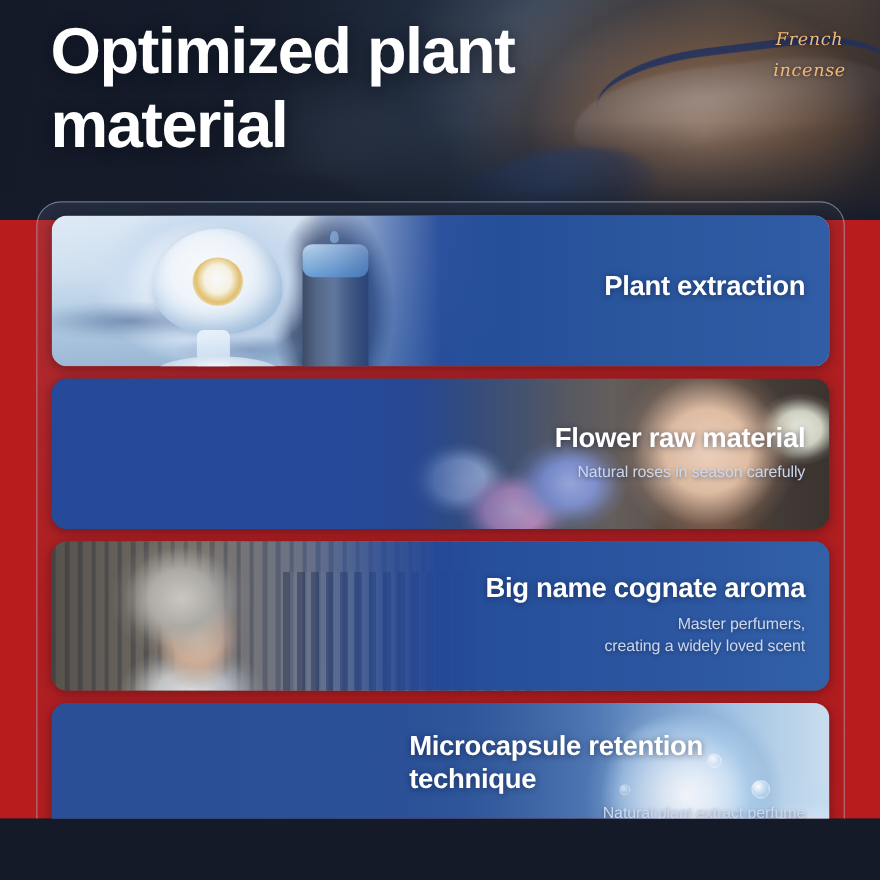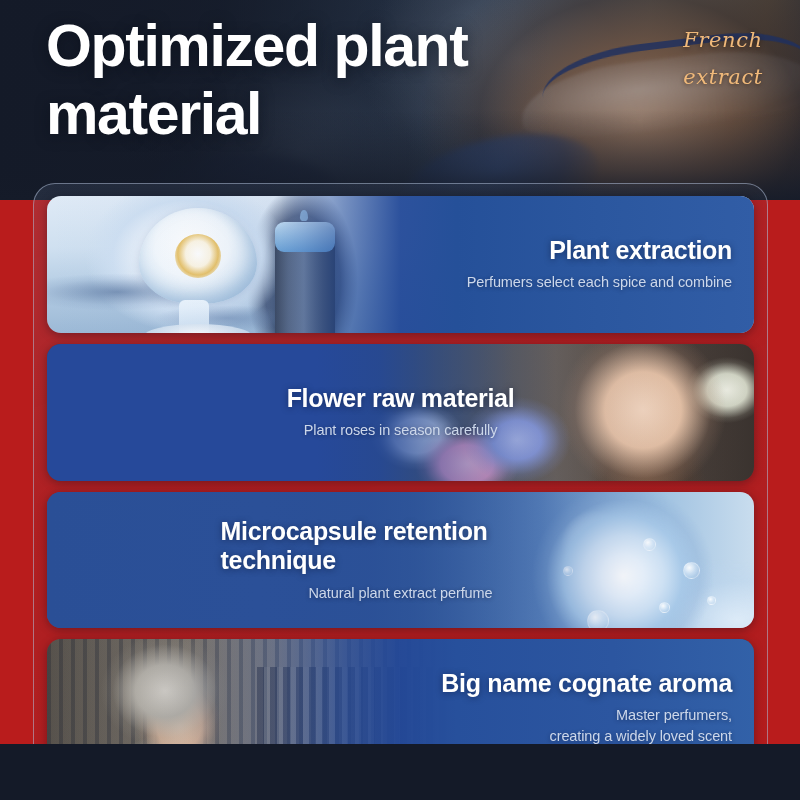--- a/index.html
+++ b/index.html
@@ -89,26 +89,26 @@
     font-size: 59px;
     font-weight: bold;
     line-height: 1.16;
     letter-spacing: -1.4px;
     text-shadow: 0 2px 14px rgba(8,12,22,0.55);
   }
   .hero-title .l2 { display: block; }
 
   .script-brand {
     position: absolute;
-    right: 22px; top: 22px;
+    right: 9px; top: 22px;
     width: 110px;
     text-align: center;
     font-family: "DejaVu Serif", serif;
     font-style: italic;
-    font-size: 21px;
+    font-size: 16px;
     line-height: 1.75;
     color: #f0b97a;
     text-shadow: 0 1px 4px rgba(40,20,0,0.6);
     letter-spacing: 0.6px;
   }
   .script-brand span { display: block; }
 
   
   .panel {
     position: absolute;
@@ -134,21 +134,21 @@
     width: 100%;
     flex: 1 1 0;
     border-radius: 14px;
     overflow: hidden;
     box-shadow: 0 2px 10px rgba(6,10,20,0.35);
   }
   .card-media { position: absolute; inset: 0; }
   .card-tint  { position: absolute; inset: 0; }
   .card-text  { position: absolute; inset: 0; padding: 0 22px; display: flex; flex-direction: column; justify-content: center; }
   .card-text.right { align-items: flex-end; text-align: right; }
-  .card-text.left  { align-items: center; text-align: left; }
+  .card-text.left  { align-items: flex-end; text-align: left; }
 
   .card-title {
     color: #ffffff;
     font-size: 25px;
     font-weight: bold;
     letter-spacing: -0.3px;
     line-height: 1.18;
     text-shadow: 0 1px 6px rgba(10,20,50,0.5);
   }
   .card-desc {
@@ -322,21 +322,21 @@
     <div class="hero-fade"></div>
     <div class="hero-fade-b"></div>
 
     <h1 class="hero-title">
       <span class="l1">Optimized plant</span>
       <span class="l2">material</span>
     </h1>
 
     <div class="script-brand">
       <span>French</span>
-      <span>extract</span>
+      <span>incense</span>
     </div>
   </div>
 
   <div class="panel">
     <div class="cards">
 
       <div class="card">
         <div class="card-media c1-media">
           <div class="c1-mountain"></div>
           <div class="c1-glass"></div>
@@ -344,32 +344,45 @@
           <div class="c1-stem"></div>
           <div class="c1-base"></div>
           <div class="c1-diffuser"></div>
           <div class="c1-diffuser-cap"></div>
           <div class="c1-drop"></div>
         </div>
         <div class="card-tint c1-tint"></div>
         <div class="card-text right">
           <div class="card-title">Plant extraction</div>
           <div class="card-desc">
-            <span class="dl">Perfumers select each spice and combine</span>
           </div>
         </div>
       </div>
 
       <div class="card">
         <div class="card-media c2-media"></div>
         <div class="card-tint c2-tint"></div>
         <div class="card-text left">
           <div class="card-title">Flower raw material</div>
           <div class="card-desc">
-            <span class="dl">Plant roses in season carefully</span>
+            <span class="dl">Natural roses in season carefully</span>
+          </div>
+        </div>
+      </div>
+
+      <div class="card">
+        <div class="card-media c3-media">
+          <div class="c3-bottles"></div>
+        </div>
+        <div class="card-tint c3-tint"></div>
+        <div class="card-text right">
+          <div class="card-title">Big name cognate aroma</div>
+          <div class="card-desc">
+            <span class="dl">Master perfumers,</span>
+            <span class="dl">creating a widely loved scent</span>
           </div>
         </div>
       </div>
 
       <div class="card">
         <div class="card-media c4-media">
           <div class="c4-bubbles">
             <i style="left:540px;top:118px;width:22px;height:22px;"></i>
             <i style="left:576px;top:136px;width:15px;height:15px;"></i>
             <i style="left:612px;top:110px;width:11px;height:11px;"></i>
@@ -381,29 +394,15 @@
         </div>
         <div class="card-tint c4-tint"></div>
         <div class="card-text left">
           <div class="card-title c4-title">Microcapsule retention technique</div>
           <div class="card-desc">
             <span class="dl">Natural plant extract perfume</span>
           </div>
         </div>
       </div>
 
-      <div class="card">
-        <div class="card-media c3-media">
-          <div class="c3-bottles"></div>
-        </div>
-        <div class="card-tint c3-tint"></div>
-        <div class="card-text right">
-          <div class="card-title">Big name cognate aroma</div>
-          <div class="card-desc">
-            <span class="dl">Master perfumers,</span>
-            <span class="dl">creating a widely loved scent</span>
-          </div>
-        </div>
-      </div>
-
     </div>
   </div>
 </div>
 
 </body></html>

